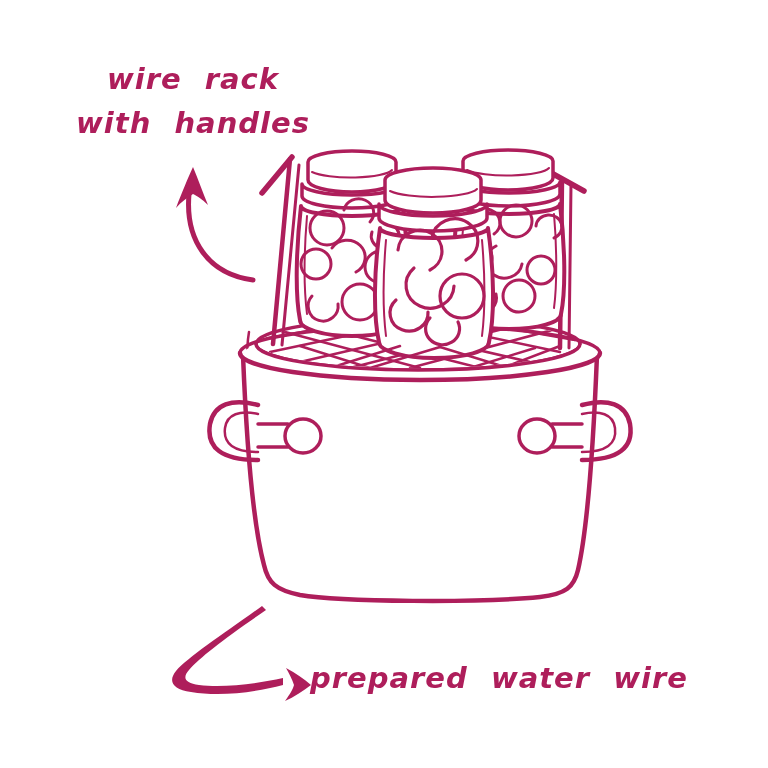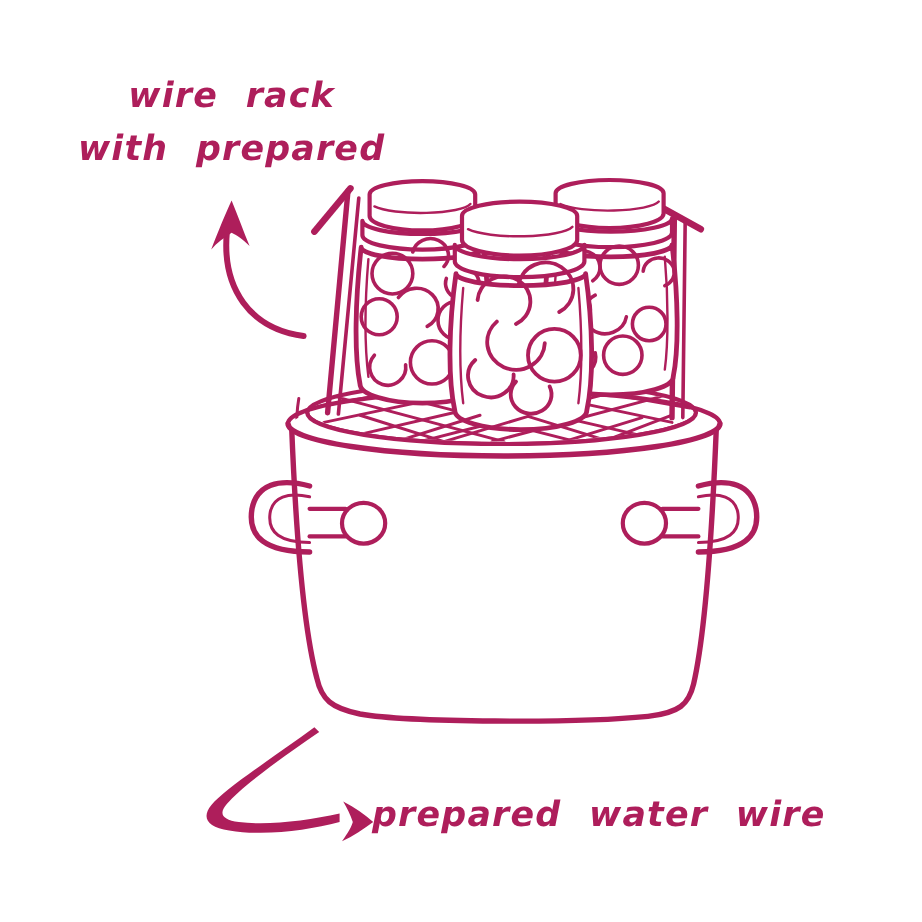--- a/index.html
+++ b/index.html
@@ -182,17 +182,17 @@
     </g>
 
     <g>
       <path d="M262,606 C225,633 188,657 176,671 C168,681 172,689 191,692 C221,697 256,692 283,685 L283,678 C256,684 223,688 199,685 C185,683 182,678 189,670 C200,657 228,636 266,610 Z" fill="currentColor" stroke="none"></path>
       <path d="M286,668 C296,673 304,679 311,685 C303,691 294,697 285,701 C290,694 293,689 294,685 C292,679 289,673 286,668 Z" fill="currentColor" stroke="none"></path>
     </g>
   </svg>
 
   <div class="label label-wire-rack">
     <div>wire rack</div>
-    <div>with prepared</div>
+    <div>with handles</div>
   </div>
   <div class="label label-water-bath">prepared water wire</div>
 
 </div>
 
 </body></html>

